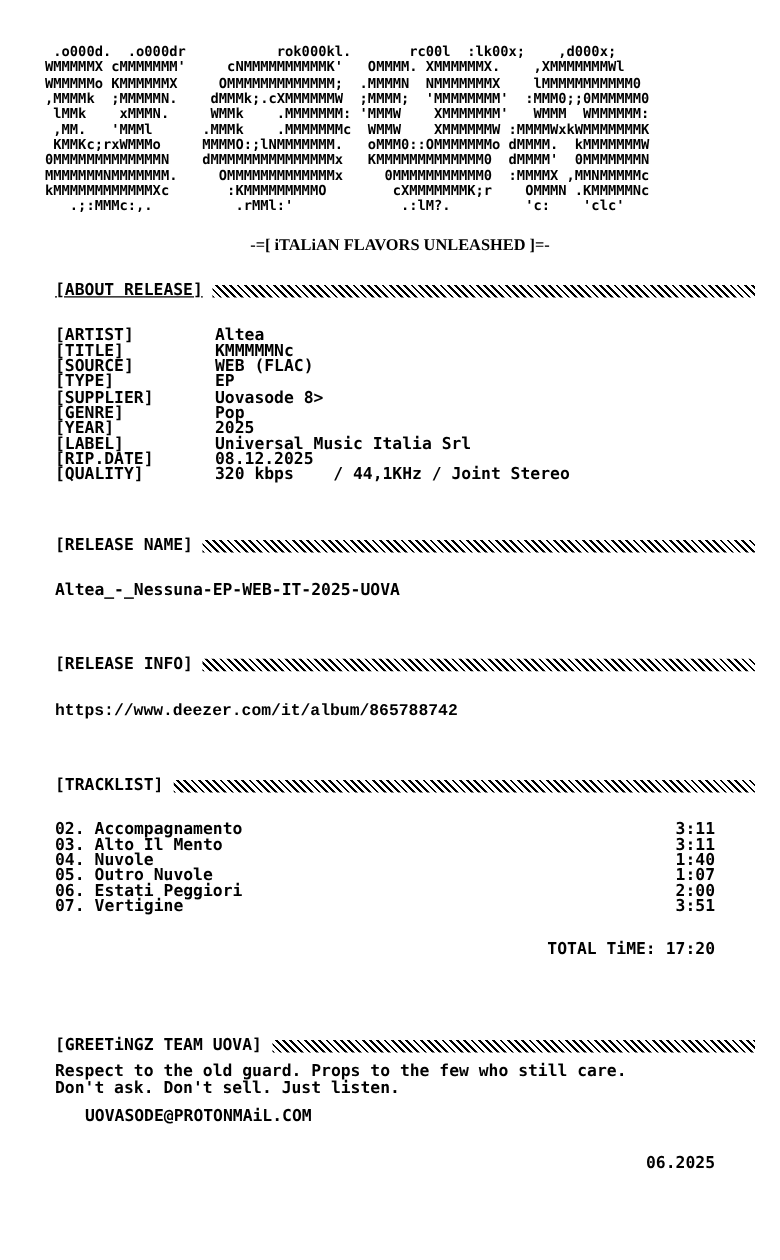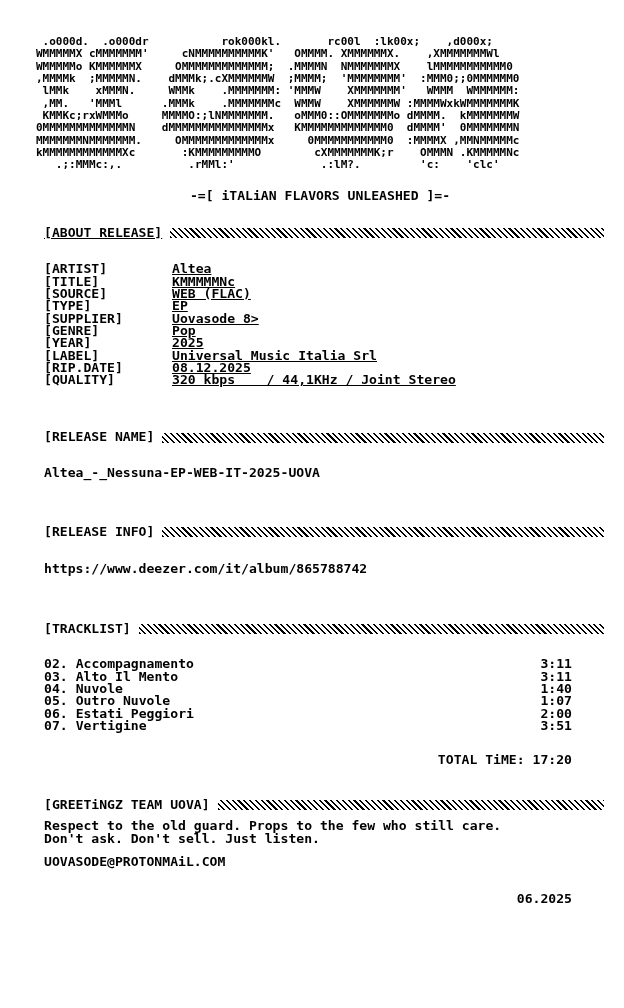--- a/index.html
+++ b/index.html
@@ -64,81 +64,81 @@
 WMMMMMo KMMMMMMX     OMMMMMMMMMMMMM;  .MMMMN  NMMMMMMMX    lMMMMMMMMMMM0
 ,MMMMk  ;MMMMMN.    dMMMk;.cXMMMMMMW  ;MMMM;  'MMMMMMMM'  :MMM0;;0MMMMMM0
  lMMk    xMMMN.     WMMk    .MMMMMMM: 'MMMW    XMMMMMMM'   WMMM  WMMMMMM:
  ,MM.   'MMMl      .MMMk    .MMMMMMMc  WMMW    XMMMMMMW :MMMMWxkWMMMMMMMK
  KMMKc;rxWMMMo     MMMMO:;lNMMMMMMM.   oMMM0::OMMMMMMMo dMMMM.  kMMMMMMMW
 0MMMMMMMMMMMMMN    dMMMMMMMMMMMMMMMx   KMMMMMMMMMMMMM0  dMMMM'  0MMMMMMMN
 MMMMMMMNMMMMMMM.     OMMMMMMMMMMMMMx     0MMMMMMMMMMM0  :MMMMX ,MMNMMMMMc
 kMMMMMMMMMMMMXc       :KMMMMMMMMMO        cXMMMMMMMK;r    OMMMN .KMMMMMNc
    .;:MMMc:,.          .rMMl:'             .:lM?.         'c:    'clc'</pre>
 
-  <div class="line center" style="margin-top:18px;">-=[ iTALiAN FLAVORS UNLEASHED ]=-</div>
+  <div class="line center" style="margin-top:18px;font-family:Liberation Serif, serif;">-=[ iTALiAN FLAVORS UNLEASHED ]=-</div>
 
   <div class="bar-line" style="margin-top:25px;text-decoration:underline;">
     <span>[ABOUT RELEASE]</span>
     <span class="shade"></span>
   </div>
 
-  <div style="margin-top:24px;text-decoration:underline;">
+  <div style="margin-top:24px;">
     <div class="line kv"><span class="label">[ARTIST]</span><span>Altea</span></div>
     <div class="line kv"><span class="label">[TITLE]</span><span>KMMMMMNc</span></div>
     <div class="line kv"><span class="label">[SOURCE]</span><span>WEB (FLAC)</span></div>
     <div class="line kv"><span class="label">[TYPE]</span><span>EP</span></div>
     <div class="line kv"><span class="label">[SUPPLIER]</span><span>Uovasode 8&gt;</span></div>
     <div class="line kv"><span class="label">[GENRE]</span><span>Pop</span></div>
     <div class="line kv"><span class="label">[YEAR]</span><span>2025</span></div>
     <div class="line kv"><span class="label">[LABEL]</span><span>Universal Music Italia Srl</span></div>
     <div class="line kv"><span class="label">[RIP.DATE]</span><span>08.12.2025</span></div>
     <div class="line kv"><span class="label">[QUALITY]</span><span>320 kbps    / 44,1KHz / Joint Stereo</span></div>
   </div>
 
-  <div class="bar-line" style="margin-top:44px;align-items:flex-end;">
+  <div class="bar-line" style="margin-top:44px;">
     <span>[RELEASE NAME]</span>
     <span class="shade"></span>
   </div>
   <div class="line" style="margin-top:24px;">Altea_-_Nessuna-EP-WEB-IT-2025-UOVA</div>
 
   <div class="bar-line" style="margin-top:47px;justify-content:space-between;">
     <span>[RELEASE INFO]</span>
     <span class="shade"></span>
   </div>
-  <div class="line" style="margin-top:24px;">https://www.deezer.com/it/album/865788742</div>
+  <div class="line" style="margin-top:24px;font-family:Liberation Mono, monospace;">https://www.deezer.com/it/album/865788742</div>
 
   <div class="bar-line" style="margin-top:48px;">
     <span>[TRACKLIST]</span>
     <span class="shade"></span>
   </div>
 
   <div style="margin-top:23px;">
     <div class="line track"><span class="t-num">02.</span><span>Accompagnamento</span><span class="fill"></span><span>3:11</span></div>
     <div class="line track"><span class="t-num">03.</span><span>Alto Il Mento</span><span class="fill"></span><span>3:11</span></div>
     <div class="line track"><span class="t-num">04.</span><span>Nuvole</span><span class="fill"></span><span>1:40</span></div>
     <div class="line track"><span class="t-num">05.</span><span>Outro Nuvole</span><span class="fill"></span><span>1:07</span></div>
     <div class="line track"><span class="t-num">06.</span><span>Estati Peggiori</span><span class="fill"></span><span>2:00</span></div>
     <div class="line track"><span class="t-num">07.</span><span>Vertigine</span><span class="fill"></span><span>3:51</span></div>
   </div>
 
   <div class="line rightcol total" style="margin-top:10px;">
     <span class="tt-label">TOTAL TiME:</span><span>17:20</span>
   </div>
 
-  <div class="bar-line" style="margin-top:20px;">
+  <div class="bar-line" style="margin-top:52px;">
     <span>[GREETiNGZ TEAM UOVA]</span>
     <span class="shade"></span>
   </div>
 
   <div style="margin-top:9px;">
     <div class="line">Respect to the old guard. Props to the few who still care.</div>
     <div class="line">Don't ask. Don't sell. Just listen.</div>
   </div>
 
-  <div class="line" style="margin-top:11px;">UOVASODE@PROTONMAiL.COM</div>
+  <div class="line" style="margin-top:11px;margin-left:24px;">UOVASODE@PROTONMAiL.COM</div>
 
   <div class="line rightcol" style="margin-top:25px;">06.2025</div>
 
   <div class="footer" style="margin-top: 17px; color: rgb(237, 28, 36);">
     
     
   </div>
 
 </div>
 

